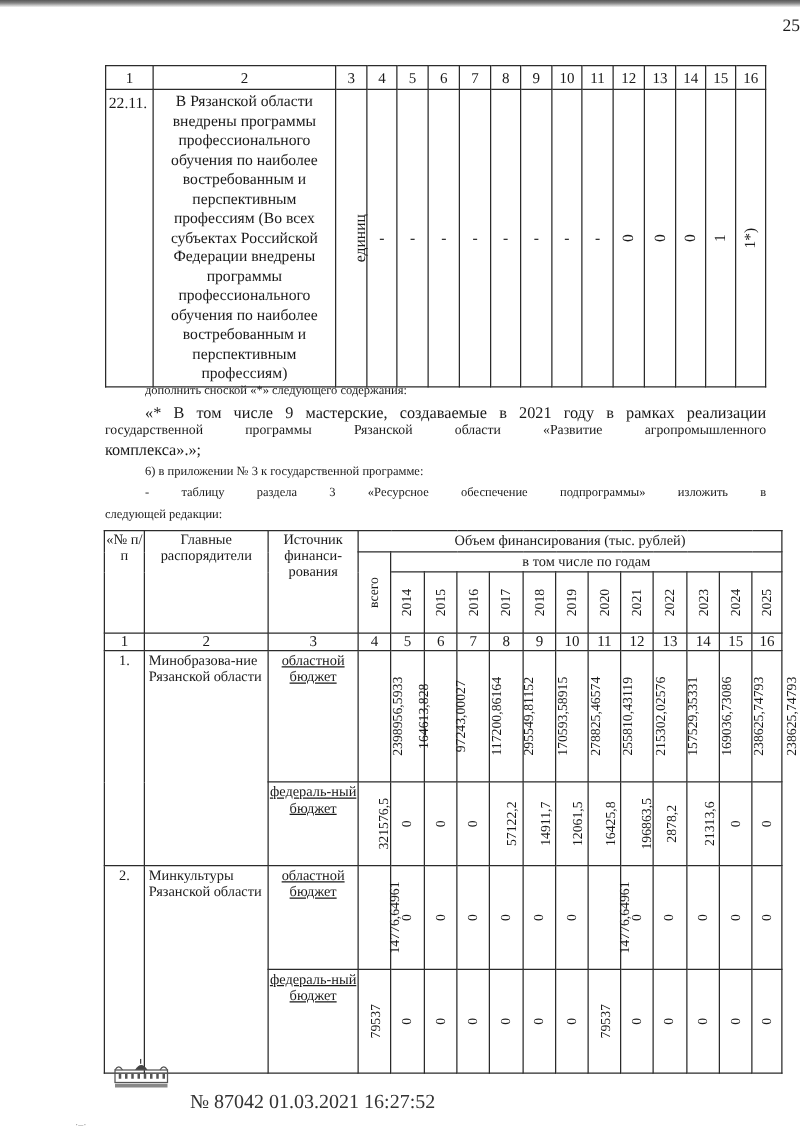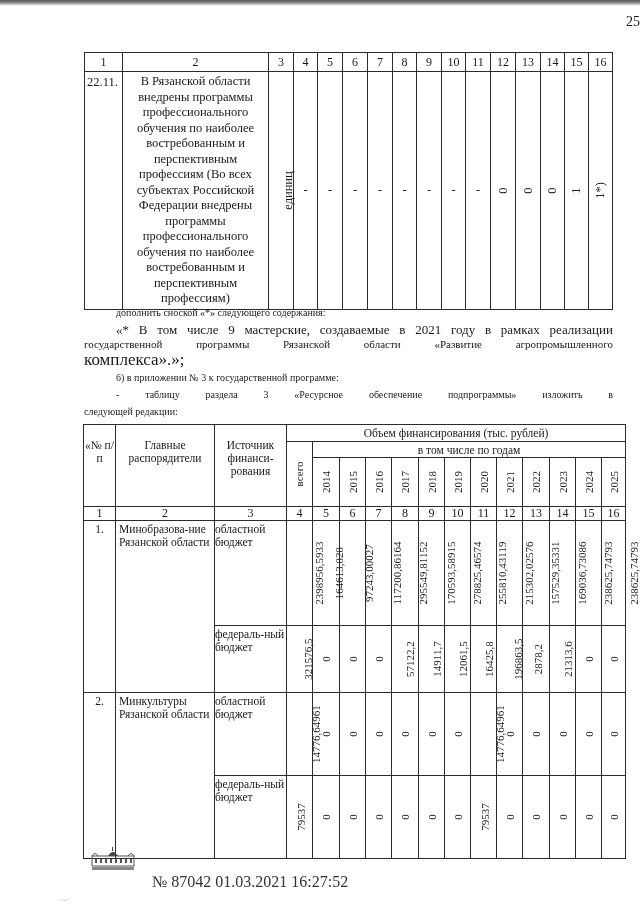--- a/index.html
+++ b/index.html
@@ -32,29 +32,29 @@
   .para { position: absolute; font-size: 10px; line-height: 17px; }
   .justify { text-align: justify; text-align-last: justify; }
 
   
   #t2 { left: 83px; top: 424px; width: 542px; font-size: 11.5px; }
   #t2 td { text-align: center; }
   #t2 .h1 td { height: 16px; }
   #t2 .h2 td { height: 15px; }
   #t2 .h3 td { height: 48px; }
   #t2 .h4 td { height: 13px; font-size: 12px; line-height: 13px; }
-  #t2 .hdr-left { vertical-align: top; padding-top: 14px; line-height: 13px; }
+  #t2 .hdr-left { vertical-align: top; padding-top: 1px; line-height: 13px; }
   #t2 .row td { vertical-align: middle; }
   #t2 .row-a td { height: 102px; }
   #t2 .row-b td { height: 64px; }
   #t2 .row-c td { height: 80px; }
   #t2 .row-d td { height: 80px; }
   #t2 .c-num { vertical-align: top !important; text-align: center; padding-top: 2px; }
   #t2 .c-name { vertical-align: top !important; text-align: left !important; padding: 2px 3px; line-height: 13px; margin-left: 24px; }
-  #t2 .c-src { vertical-align: top !important; text-align: left; padding-top: 2px; line-height: 13px; }
+  #t2 .c-src { vertical-align: top !important; text-align: center; padding-top: 2px; line-height: 13px; text-decoration: underline; }
   .vnum { display: inline-block; transform: rotate(-90deg); white-space: nowrap; font-size: 11px; }
 
   .footer-logo { position: absolute; left: 90px; top: 847px; width: 46px; height: 26px; }
   .footer-stamp { position: absolute; left: 152px; top: 873px; font-size: 16px; color: #333; }
   .footer-mark { position: absolute; left: 60px; top: 895px; font-size: 8px; color: #999; }
 </style>
 </head>
 <body>
 
 <div class="scan-top"></div>
@@ -115,21 +115,21 @@
     <td><span class="vert">0</span></td>
     <td><span class="vert">1</span></td>
     <td><span class="vert">1*)</span></td>
   </tr>
 </tbody>
   </table>
 
 <div class="para" style="left:116px; top:304px;">дополнить сноской «*» следующего содержания:</div>
 <div class="para justify" style="left:116px; top:321px; width:497px; font-size:13px;">«* В том числе 9 мастерские, создаваемые в 2021 году в рамках реализации</div>
 <div class="para justify" style="left:84px; top:336px; width:529px; font-size:11px;">государственной программы Рязанской области «Развитие агропромышленного</div>
-<div class="para" style="left:84px; top:351px; font-size:17px;">комплекса».»;</div>
+<div class="para" style="left:84px; top:351px; font-size:13px;">комплекса».»;</div>
 <div class="para" style="left:116px; top:369px;">6) в приложении № 3 к государственной программе:</div>
 <div class="para justify" style="left:116px; top:386px; width:497px;">- таблицу раздела 3 «Ресурсное обеспечение подпрограммы» изложить в</div>
 <div class="para" style="left:84px; top:403px;">следующей редакции:</div>
 
 <table id="t2">
   <colgroup>
     <col style="width:32px">
       <col style="width:99px">
       <col style="width:72px">
       <col style="width:26px">

